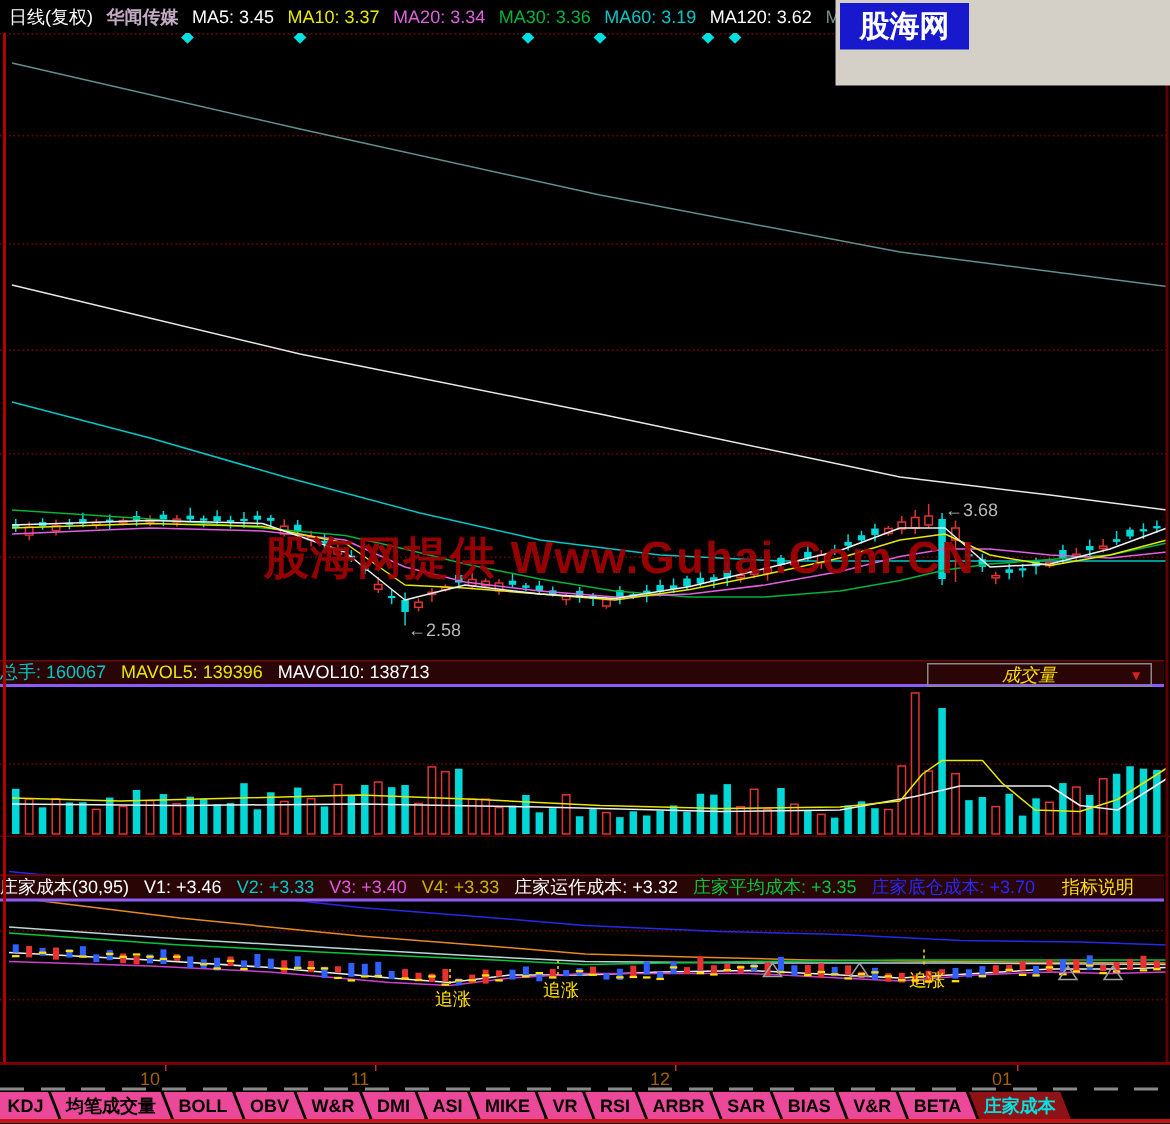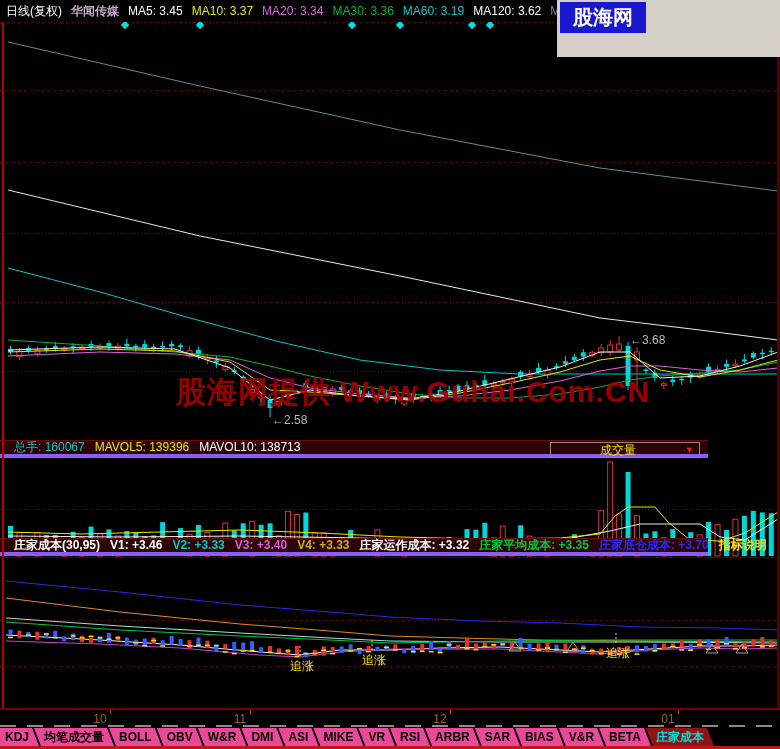--- a/index.html
+++ b/index.html
@@ -5,44 +5,44 @@
   html,body{margin:0;padding:0;background:#000;}
   .screen{position:relative;width:780px;height:749px;background:#000;overflow:hidden;
           font-family:"Liberation Sans",sans-serif;}
   
   .topbar{position:absolute;left:0;top:0;width:780px;height:22px;display:flex;align-items:center;
           padding-left:6px;box-sizing:border-box;font-size:12px;white-space:nowrap;background:#000;z-index:4;}
   .topbar span{margin-right:9px;}
   .t-period{color:#ffffff;}
   .t-stock{color:#c4aac4;font-weight:bold;}
   
-  .panel-header{position:absolute;left:0;width:708px;height:18px;background:#2a0505;
-                border-top:1px solid #6a0a0a;border-bottom:4px solid #8b5cf6;display:flex;align-items:center;
-                font-size:12px;white-space:nowrap;padding-left:14px;box-sizing:border-box;z-index:4;}
+  .panel-header{position:absolute;left:0;width:776px;height:18px;background:#2a0505;
+                border-top:1px solid #6a0a0a;border-bottom:2px solid #8b5cf6;display:flex;align-items:center;
+                font-size:12px;white-space:nowrap;padding-left:0;box-sizing:border-box;z-index:4;}
   .panel-header span{margin-right:10px;}
   .vol-header{top:440px;}
-  .zj-header{top:538px;font-weight:bold;}
+  .zj-header{top:583px;}
   .vol-selector{position:absolute;right:8px;top:1px;width:148px;height:14px;border:1px solid #8a8a8a;
                 display:flex;align-items:center;justify-content:center;color:#ffe000;font-size:12px;}
-  .vol-selector .lbl{margin:0 14px 0 0;}
+  .vol-selector .lbl{margin:0 14px 0 0;font-style:italic;}
   .vol-selector .tri{position:absolute;right:5px;top:2px;color:#e02020;font-size:9px;margin:0;}
   .zj-btn{margin-left:auto;color:#ffe000;padding-right:10px;}
   
   .logo{position:absolute;right:0;top:0;width:223px;height:57px;background:#d4d0c8;z-index:30;
         padding:2px 3px;box-sizing:border-box;}
   .logo-row1{display:flex;height:31px;}
   .logo-brand{background:#1818cc;color:#fff;font-weight:bold;font-size:20px;display:flex;
               align-items:center;justify-content:center;width:86px;}
   .logo-tag{flex:1;color:#38404a;font-weight:bold;font-size:18px;display:flex;align-items:center;
             justify-content:center;letter-spacing:1px;
             background:repeating-linear-gradient(90deg,#ccc8c0 0 24px,#bcb8b0 24px 25px);}
   .logo-url{height:22px;color:#e03000;font-weight:bold;font-size:20px;text-align:center;line-height:23px;}
   
   .watermark{position:absolute;left:176px;top:352px;font-size:30px;font-weight:bold;color:#a40000;
-             z-index:5;letter-spacing:1px;opacity:.92;margin-top:20px;}
+             z-index:5;letter-spacing:1px;opacity:.92;}
   
   svg{position:absolute;left:0;display:block;}
   #main-svg{top:22px;}
   #vol-svg{top:459px;}
   #zj-svg{top:576px;}
   .left-edge{position:absolute;left:2px;top:22px;width:2px;height:686px;background:#b00000;z-index:6;}
   .right-edge{position:absolute;left:777px;top:22px;width:2px;height:686px;background:#5c0000;z-index:6;}
   
   .xaxis{position:absolute;left:0;top:708px;width:780px;height:20px;border-top:2px solid #7a0000;
          background:#000;box-sizing:border-box;}

